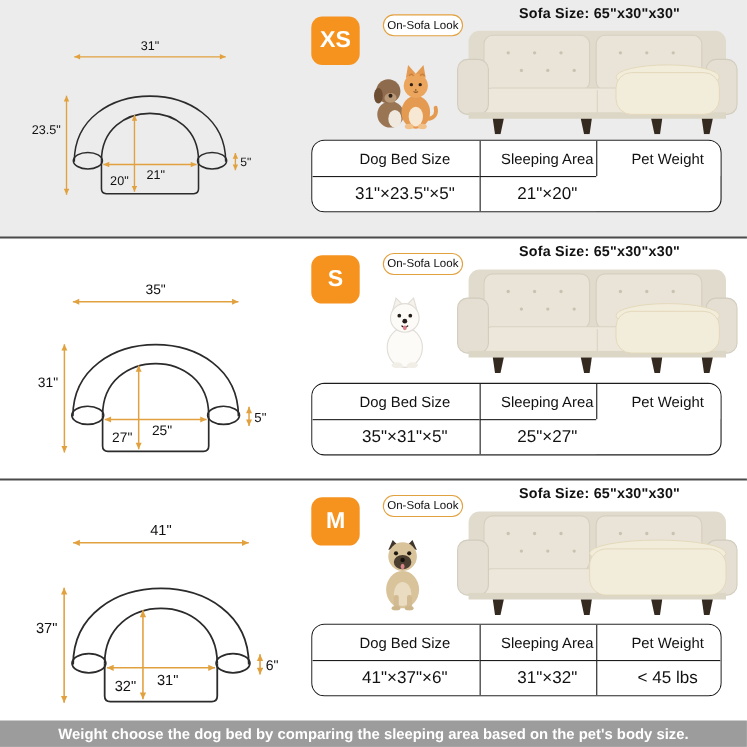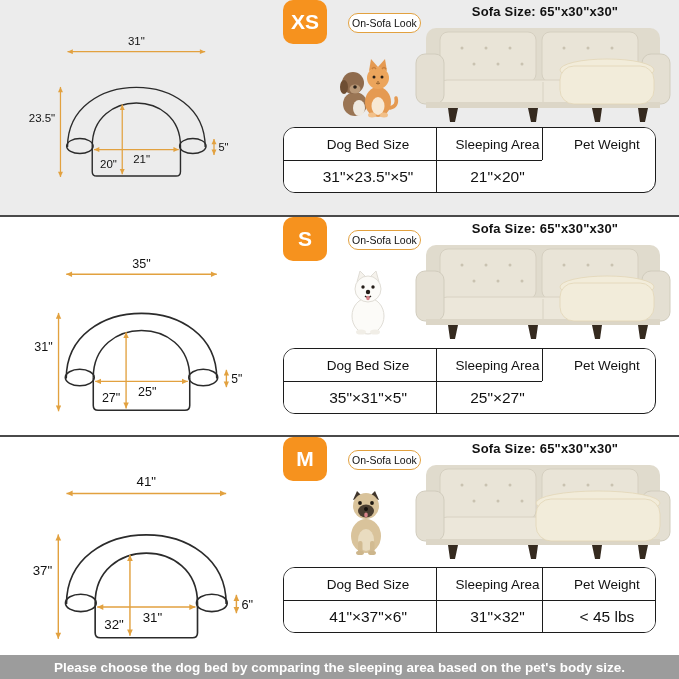--- a/index.html
+++ b/index.html
@@ -8,21 +8,21 @@
     width:679px; height:679px; position:relative; overflow:hidden;
     background:#ffffff; color:var(--ink,#111);
     font-family:"Liberation Sans", sans-serif;
   }
   .row { position:relative; width:679px; }
   .row1 { height:217px; background:var(--row1_bg,#ececec); border-bottom:2px solid var(--separator,#4a4a4a); }
   .row2 { height:220px; background:#fff; border-bottom:2px solid var(--separator,#4a4a4a); }
   .row3 { height:215px; background:#fff; }
 
   .badge {
-    position:absolute; left:283px; top:0; width:44px; height:44px;
+    position:absolute; left:283px; top:15px; width:44px; height:44px;
     background:var(--accent,#f6921e); border-radius:10px;
     color:#fff; font-weight:bold; font-size:21px;
     display:flex; align-items:center; justify-content:center;
   }
   .pill {
     position:absolute; left:348px; top:13px; height:20px; padding:0 3px;
     border:1.3px solid var(--arrow,#e2a13f); border-radius:11px; background:#fff;
     font-size:10.5px; display:flex; align-items:center; white-space:nowrap;
   }
   .sofa-size {
@@ -346,13 +346,13 @@
   <div class="spec">
     <div class="cell head c1">Dog Bed Size</div>
     <div class="cell head">Sleeping Area</div>
     <div class="cell head">Pet Weight</div>
     <div class="cell val c1">41"×37"×6"</div>
     <div class="cell val">31"×32"</div>
     <div class="cell val">&lt; 45 lbs</div>
   </div>
 </section>
 
-<div class="banner">Please choose the dog bed by comparing the sleeping area based on the pet's body size.</div>
+<div class="banner">Weight choose the dog bed by comparing the sleeping area based on the pet's body size.</div>
 
 </body></html>

